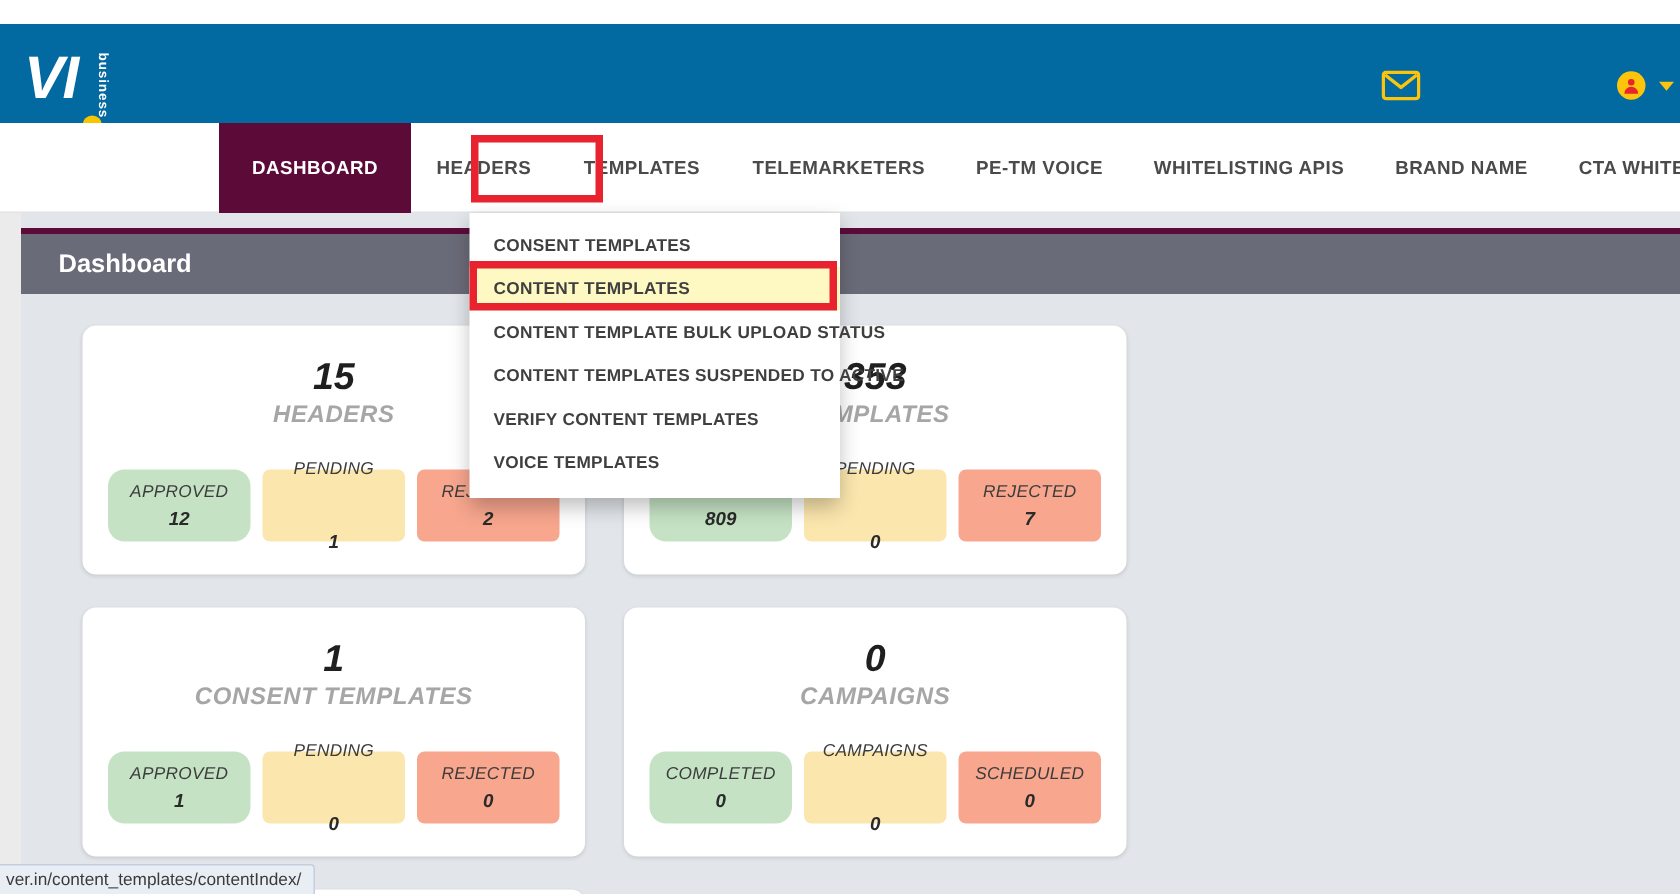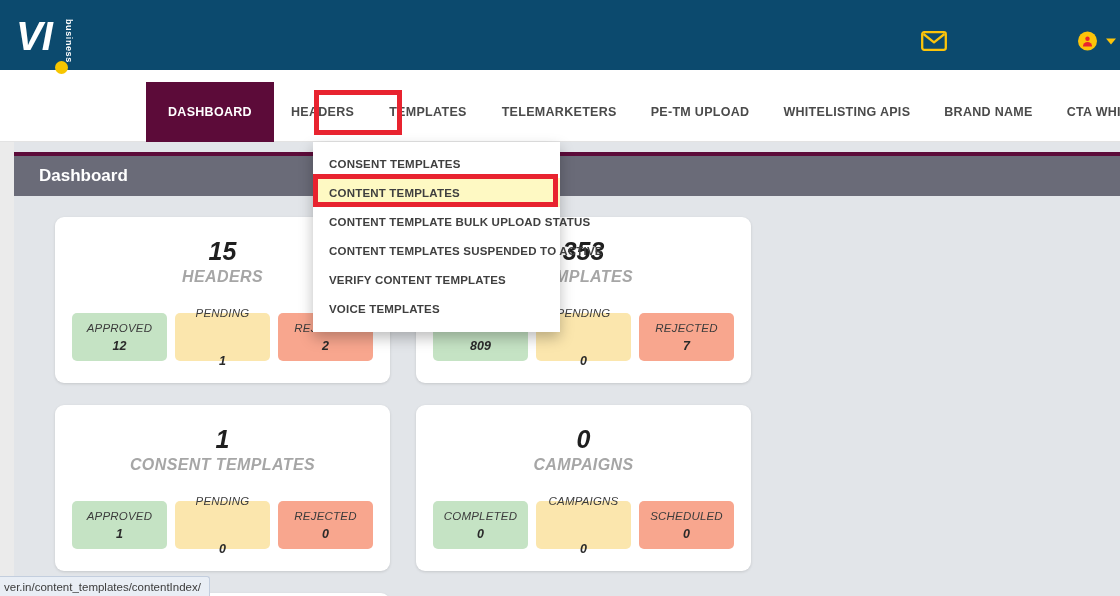--- a/index.html
+++ b/index.html
@@ -6,22 +6,22 @@
   html, body {
     width: 1120px; height: 596px;
     font-family: "Liberation Sans", sans-serif;
     overflow: hidden;
     background: #ffffff;
   }
   .app { position: relative; width: 1120px; height: 596px; }
 
   
   .topbar {
-    position: absolute; left: 0; top: 0; width: 1120px; height: 70px;
-    background: #0c4a6e;
+    position: absolute; left: 0; top: 16px; width: 1120px; height: 70px;
+    background: #0369a1;
   }
   .logo {
     position: absolute; left: 16px; top: 16px;
     width: 70px; height: 56px;
   }
   .logo-vi {
     position: absolute; left: 0; top: 0;
     font-family: "Liberation Sans", sans-serif;
     font-weight: bold; font-style: italic;
     font-size: 40px; line-height: 40px; color: #ffffff;
@@ -173,21 +173,21 @@
   .stat {
     width: 95px; height: 48px;
     border-radius: 5px;
     display: flex; flex-direction: column;
     align-items: center; justify-content: center;
     font-style: italic;
     cursor: pointer;
   }
   .stat .st-name { font-size: 11.5px; color: #3c3c3c; letter-spacing: 0.2px; }
   .stat .st-val { font-size: 12.5px; font-weight: bold; color: #2a2a2a; margin-top: 5px; }
-  .stat.green  { background: #c5e3c4; }
+  .stat.green  { background: #c5e3c4; border-radius: 11px; }
   .stat.yellow { background: #fbe6ad; gap: 30px; }
   .stat.red    { background: #f8a68e; }
 
   
   .statusbar {
     position: absolute; left: 0; bottom: 0;
     height: 20px;
     background: #e9eef5;
     border: 1px solid #c3cede;
     border-left: none; border-bottom: none;
@@ -230,21 +230,21 @@
       <span class="caret-down"></span>
     </div>
   </div>
 
   <div class="navbar">
     <div class="nav-items">
       <div class="nav-item active">DASHBOARD</div>
       <div class="nav-item">HEADERS</div>
       <div class="nav-item templates">TEMPLATES</div>
       <div class="nav-item">TELEMARKETERS</div>
-      <div class="nav-item">PE-TM UPLOAD</div>
+      <div class="nav-item">PE-TM VOICE</div>
       <div class="nav-item">WHITELISTING APIS</div>
       <div class="nav-item">BRAND NAME</div>
       <div class="nav-item">CTA WHITELISTING</div>
     </div>
   </div>
 
   <div class="page">
     <div class="page-inner">
 
       <div class="page-title-bar">

